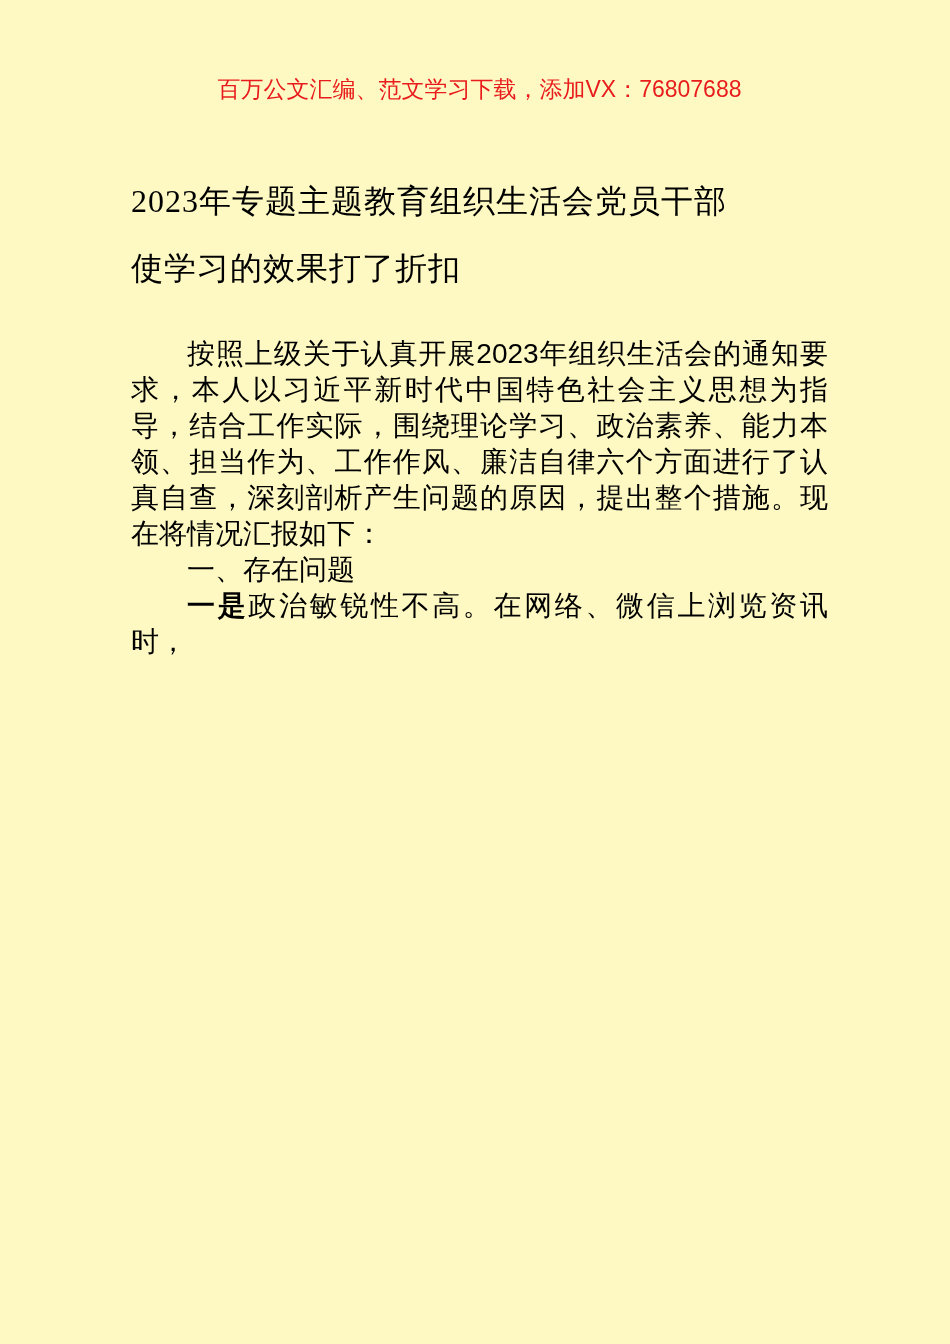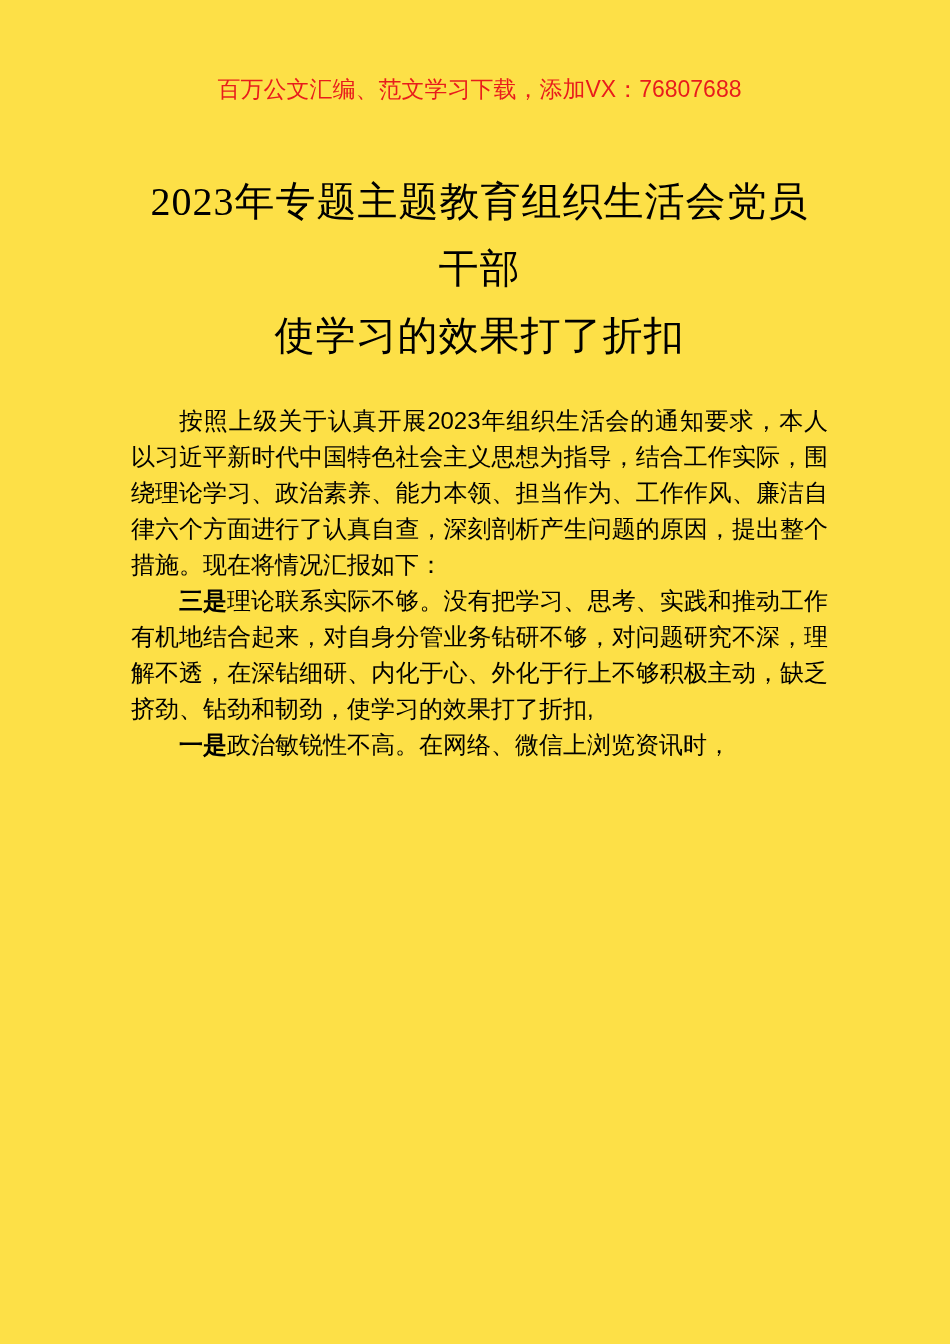--- a/index.html
+++ b/index.html
@@ -7,46 +7,45 @@
     padding: 0;
     background: #ffffff;
     width: 950px;
     height: 1344px;
     overflow: hidden;
   }
   .page {
     box-sizing: border-box;
     width: 950px;
     height: 1344px;
-    background: #fde047;
+    background: #fef9c3;
     padding: 74px 122px 0 131px;
     color: #000000;
   }
   .header-note {
     font-family: "Liberation Sans", "DejaVu Sans", sans-serif;
     font-size: 23px;
     line-height: 30px;
     text-align: center;
     color: #e81c1c;
     white-space: nowrap;
   }
   .doc-title {
     margin-top: 64px;
     font-family: "Liberation Serif", "DejaVu Serif", serif;
-    font-size: 40px;
+    font-size: 32px;
     line-height: 67px;
     font-weight: 400;
-    text-align: center;
     color: #000000;
     letter-spacing: 1px;
   }
   .content {
     margin-top: 34px;
     font-family: "Liberation Sans", "DejaVu Sans", sans-serif;
-    font-size: 24px;
+    font-size: 28px;
     line-height: 36px;
     text-align: justify;
     color: #000000;
   }
   .content p {
     margin: 0;
     padding: 0;
     text-indent: 2em;
   }
   .content p.paren-heading {
@@ -65,23 +64,23 @@
 
   <div class="doc-title">
     <div>2023年专题主题教育组织生活会党员干部</div>
     <div>使学习的效果打了折扣</div>
   </div>
 
   <div class="content">
 
     <p><span class="lead"></span><span>按照上级关于认真开展2023年组织生活会的通知要求，本人以习近平新时代中国特色社会主义思想为指导，结合工作实际，围绕理论学习、政治素养、能力本领、担当作为、工作作风、廉洁自律六个方面进行了认真自查，深刻剖析产生问题的原因，提出整个措施。现在将情况汇报如下：</span></p>
 
+    <p><span class="lead"></span><span>一、存在问题</span></p>
 
 
 
 
-    <p><span class="lead">三是</span><span>理论联系实际不够。没有把学习、思考、实践和推动工作有机地结合起来，对自身分管业务钻研不够，对问题研究不深，理解不透，在深钻细研、内化于心、外化于行上不够积极主动，缺乏挤劲、钻劲和韧劲，使学习的效果打了折扣,</span></p>
 
 
     <p><span class="lead">一是</span><span>政治敏锐性不高。在网络、微信上浏览资讯时，</span></p>
 
   </div>
 </div>
 
 </body></html>

